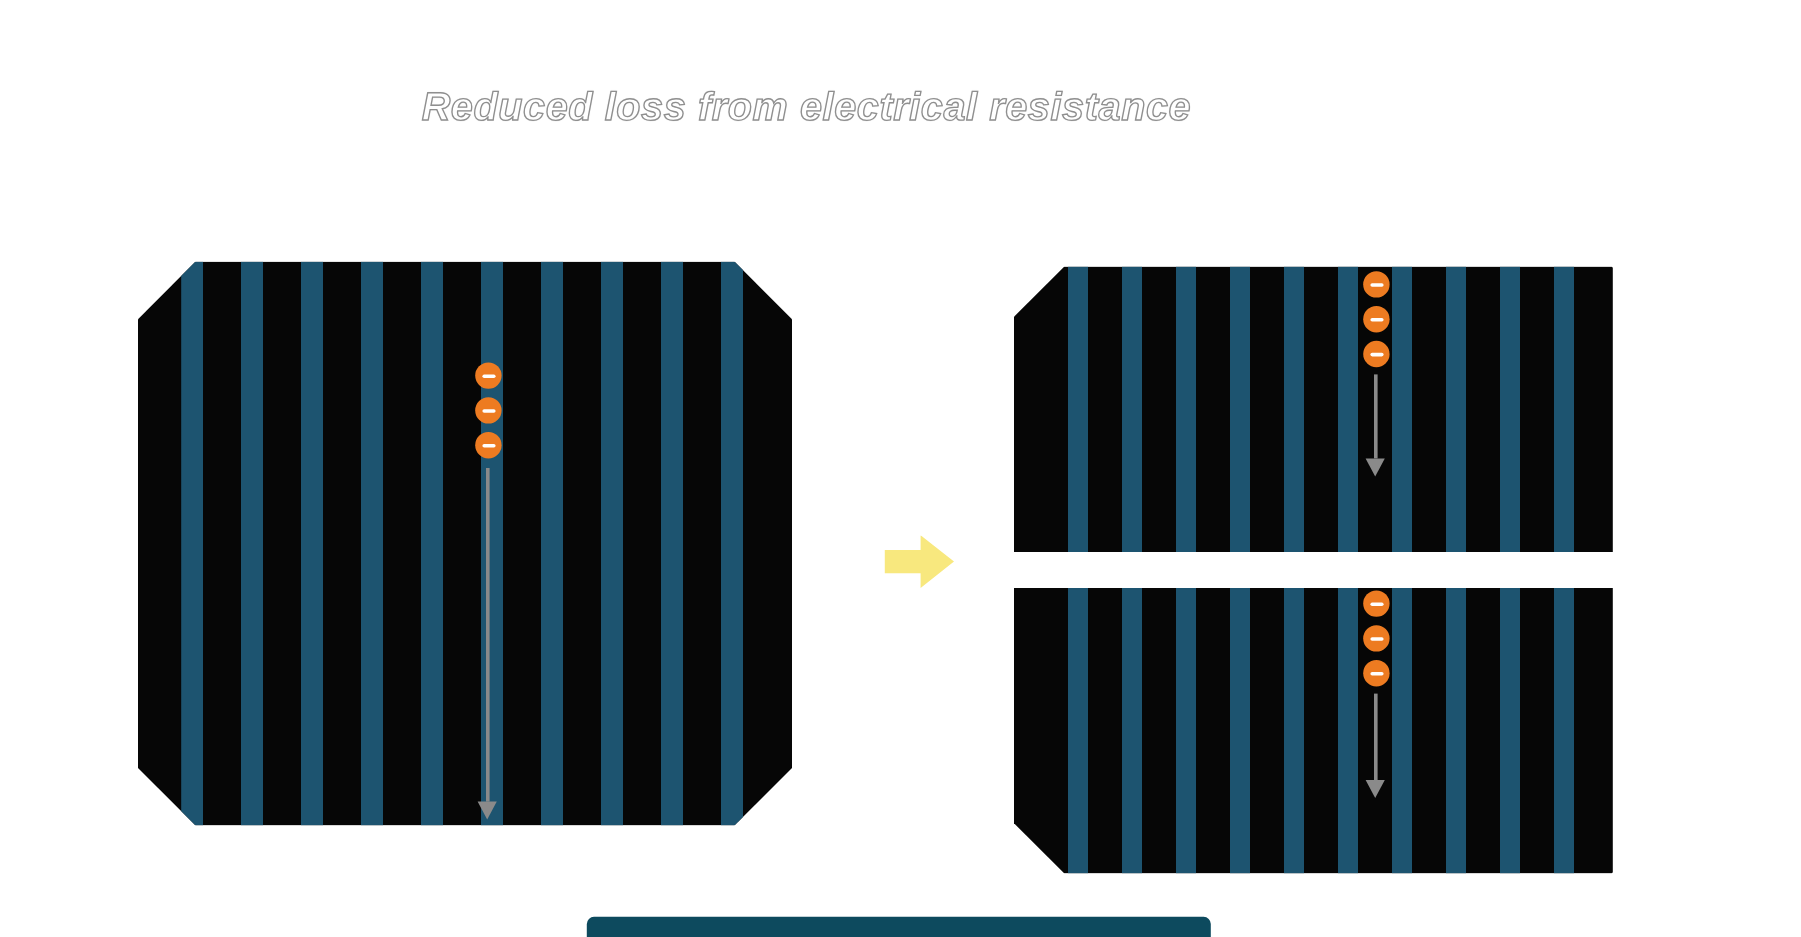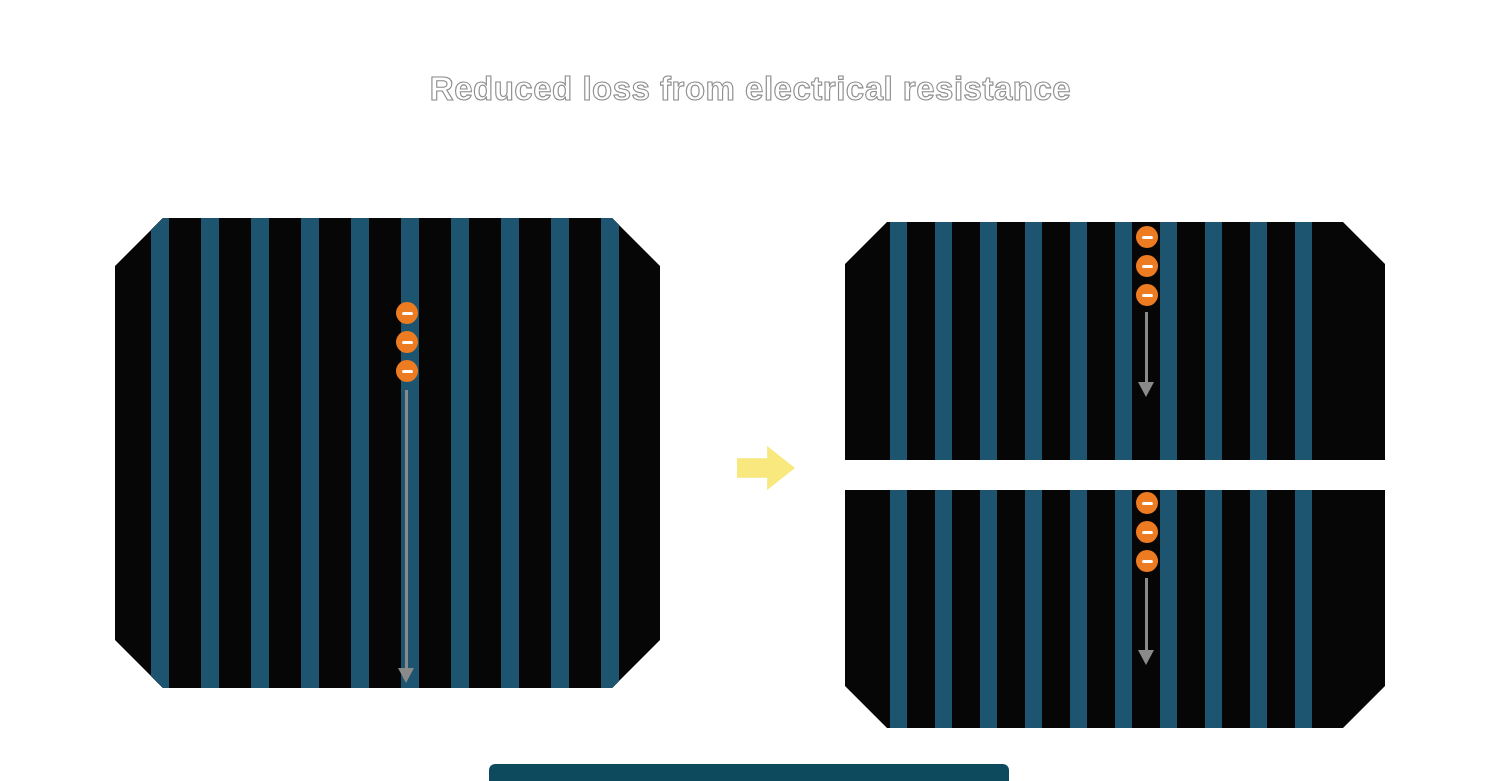--- a/index.html
+++ b/index.html
@@ -2,24 +2,25 @@
 <html style="--page-background: #ffffff; --cell-body: #060606; --busbar-stripe: #1d5470; --electron-fill: #ed7b21; --electron-minus: #ffffff; --current-arrow: #8a8a8a; --transition-arrow: #f8e87e; --bottom-strip: #0d4a5e; --title-color: #ffffff;"><head>
 <meta charset="utf-8">
 <style>
   html, body { margin: 0; padding: 0; }
   body {
     font-family: "Liberation Sans", sans-serif;
     background: #ffffff;
   }
   .canvas {
     position: relative;
-    width: 1501px;
+    width: 1344px;
     height: 781px;
     background: var(--page-background, #ffffff);
     overflow: hidden;
+    font-style: italic;
   }
   .title {
     position: absolute;
     top: 70px;
     left: 0;
     width: 100%;
     text-align: center;
     font-size: 33px;
     font-weight: 800;
     letter-spacing: 0.5px;

